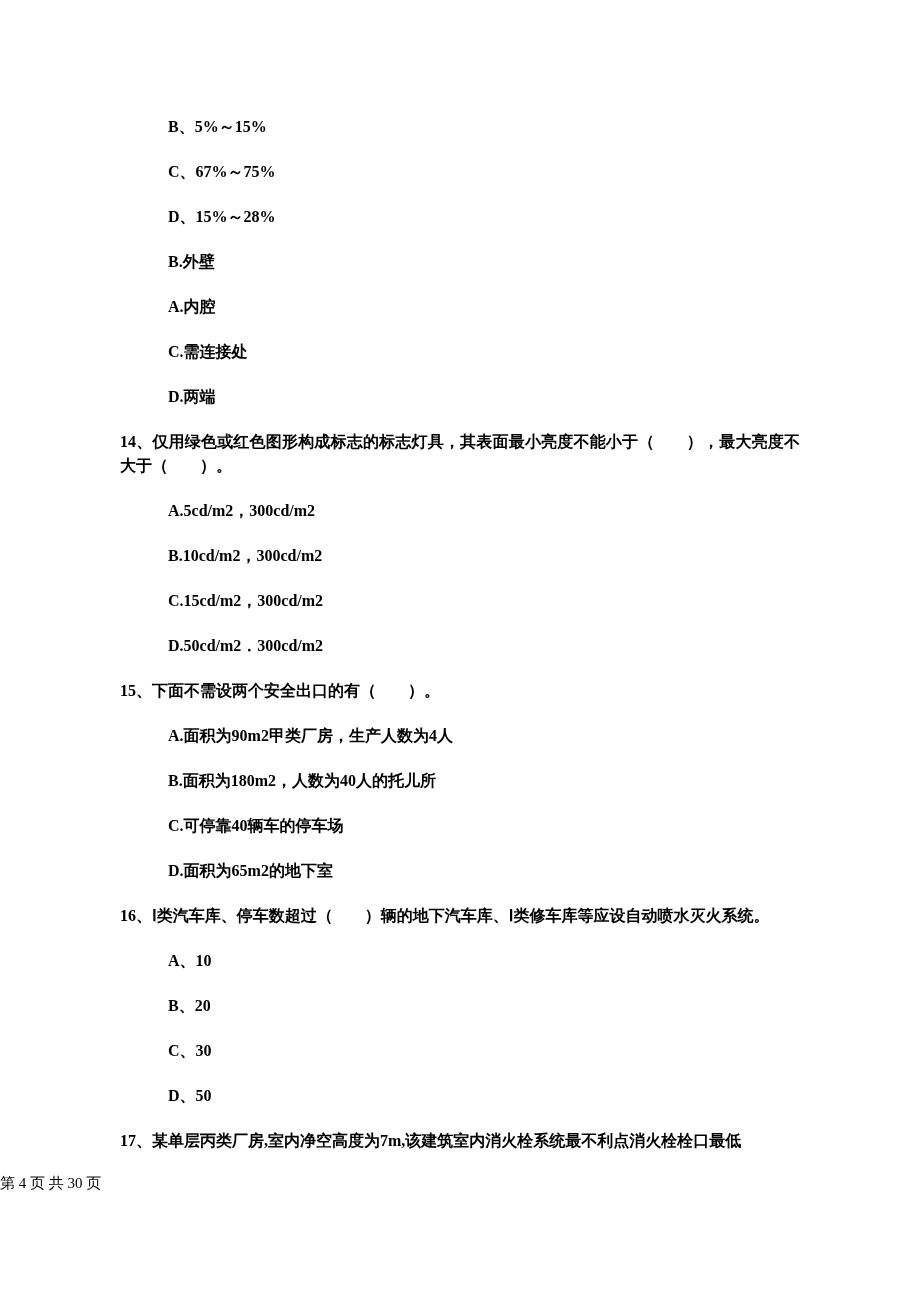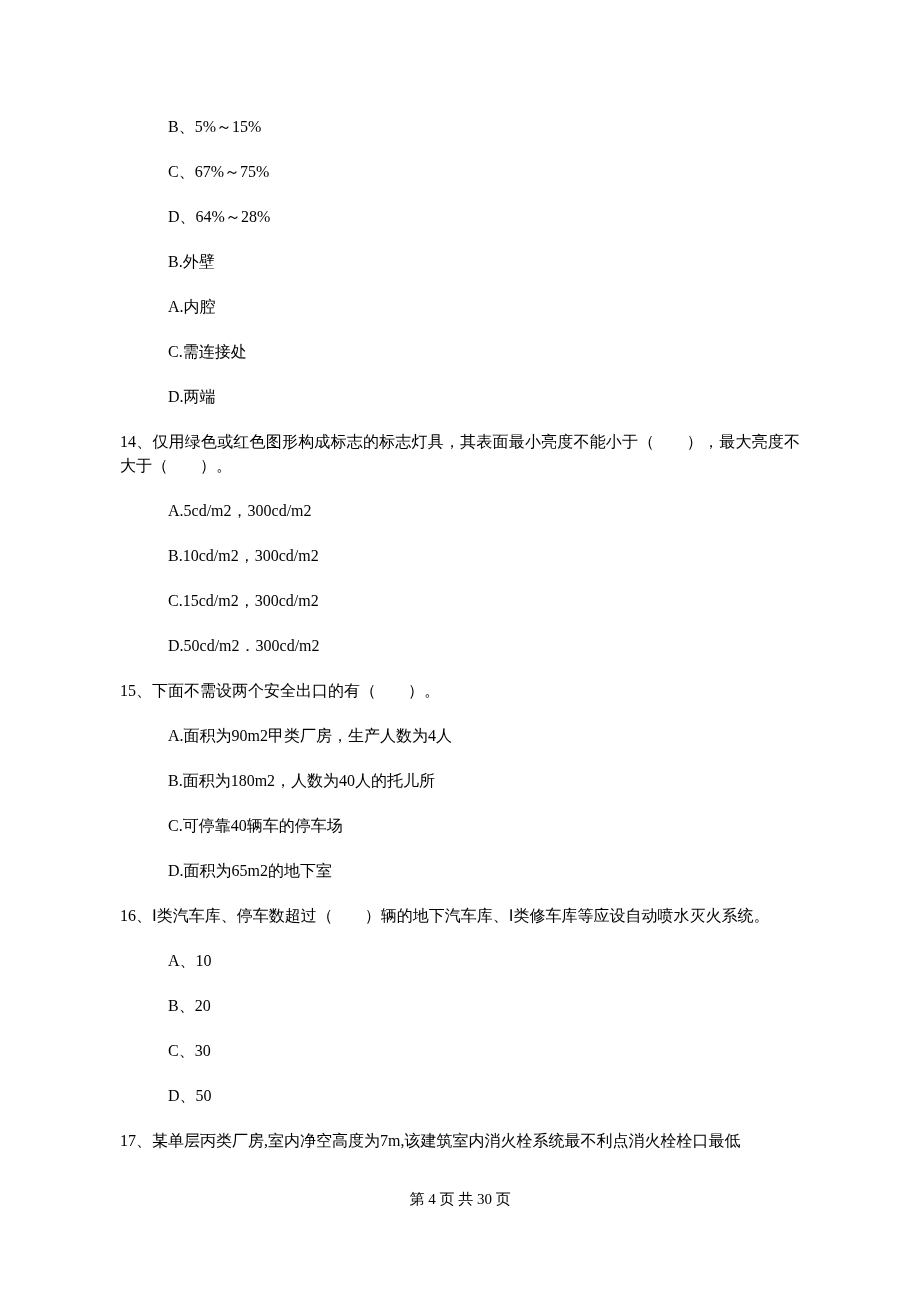--- a/index.html
+++ b/index.html
@@ -8,50 +8,51 @@
       height: 1302px;
       background: #fff;
       font-family: "SimSun", "宋体", serif;
       font-size: 16px;
       color: #000;
       line-height: 1.5;
       position: relative;
     }
     .page {
       padding: 115px 120px 0 120px;
+      font-weight: bold;
     }
     .option {
       padding-left: 48px;
       margin-bottom: 21px;
     }
     .question {
       margin-bottom: 21px;
       text-align: justify;
     }
     .option-block {
       margin-bottom: 6px;
     }
     .footer {
       position: absolute;
-      bottom: 92px;
+      bottom: 108px;
       left: 0;
       width: 100%;
-      text-align: center;
+      text-align: left;
       font-size: 15px;
     }
   </style>
 </head>
 <body>
 
 <div class="page">
 
   <div class="option-block">
     <div class="option">B、5%～15%</div>
     <div class="option">C、67%～75%</div>
-    <div class="option">D、64%～28%</div>
+    <div class="option">D、15%～28%</div>
   </div>
 
   <div class="option-block">
     <div class="option">B.外壁</div>
     <div class="option">A.内腔</div>
     <div class="option">C.需连接处</div>
     <div class="option">D.两端</div>
   </div>
 
   <div class="question">14、仅用绿色或红色图形构成标志的标志灯具，其表面最小亮度不能小于（　　），最大亮度不大于（　　）。</div>

